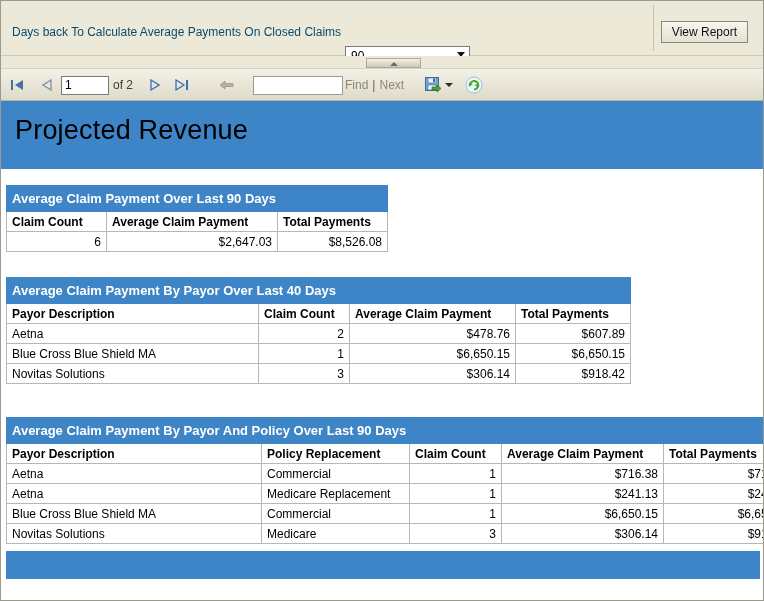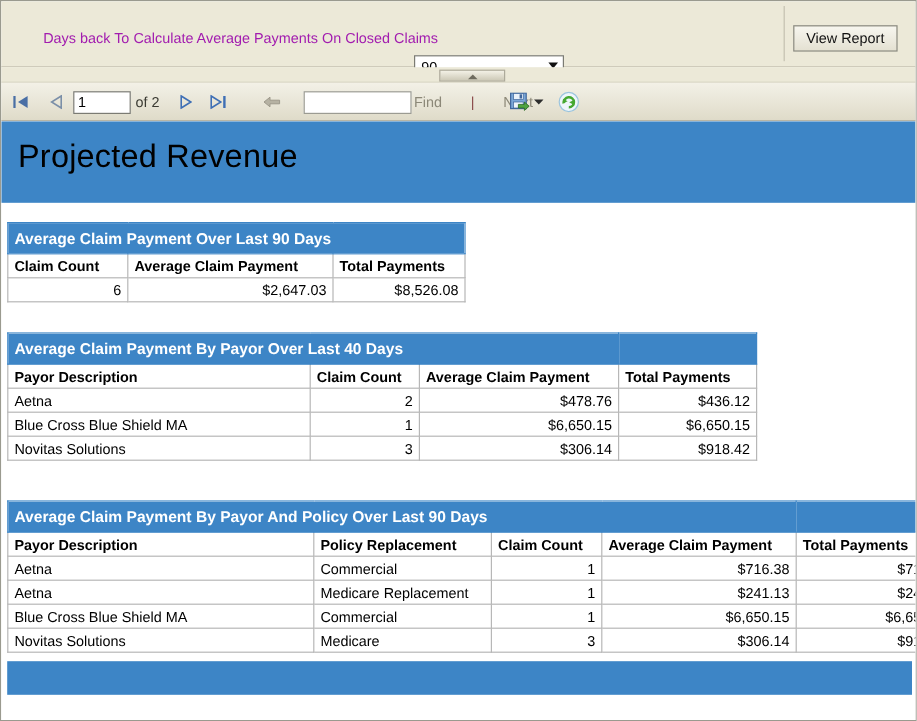--- a/index.html
+++ b/index.html
@@ -26,23 +26,22 @@
     height: 55px;
     background: #ece9d8;
     border-bottom: 1px solid #cfcbbb;
     box-sizing: border-box;
   }
   .param-label {
     position: absolute;
     left: 11px;
     top: 24px;
     font-size: 12px;
-    color: #a21caf;
+    color: #0c4a6e;
     white-space: nowrap;
-    margin-left: 24px;
   }
   .param-select {
     position: absolute;
     left: 344px;
     top: 21px;
     width: 125px;
     height: 20px;
     box-sizing: border-box;
     border: 1px solid #7b7b73;
     background: #ffffff;
@@ -289,21 +288,21 @@
     <div class="tb-item" style="left:214px;">
       <span class="nav-icon">
         <svg width="15" height="12" viewBox="0 0 15 12">
             <polygon points="1,6 6,2 6,4.5 14,4.5 14,7.5 6,7.5 6,10" fill="#b6b2a3" stroke="#9b9789" stroke-width="0.8"></polygon>
           </svg>
       </span>
     </div>
     <div class="tb-item" style="left:252px;">
       <input class="find-input" placeholder="" style="">
     </div>
-    <div class="tb-item" style="left:344px;gap:20px;">
+    <div class="tb-item" style="left:344px;">
       <span class="find-link">Find</span>
       <span class="pipe">|</span>
       <span class="next-link">Next</span>
     </div>
     <div class="tb-item" style="left:422px;">
       <span class="nav-icon" style="width:20px;">
         <svg width="17" height="16" viewBox="0 0 17 16">
           <rect x="0.5" y="0.5" width="13" height="13" fill="#7ba7d7" stroke="#41679c"></rect>
           <rect x="3" y="1" width="8" height="5" fill="#e9f1fa" stroke="#41679c" stroke-width="0.6"></rect>
           <rect x="8" y="1.6" width="2" height="3.5" fill="#41679c"></rect>
@@ -375,21 +374,21 @@
           <tr class="col-hdr">
             <td>Payor Description</td>
             <td>Claim Count</td>
             <td>Average Claim Payment</td>
             <td>Total Payments</td>
           </tr>
           <tr>
             <td>Aetna</td>
             <td class="num">2</td>
             <td class="num">$478.76</td>
-            <td class="num">$436.12</td>
+            <td class="num">$607.89</td>
           </tr>
           <tr>
             <td>Blue Cross Blue Shield MA</td>
             <td class="num">1</td>
             <td class="num">$6,650.15</td>
             <td class="num">$6,650.15</td>
           </tr>
           <tr>
             <td>Novitas Solutions</td>
             <td class="num">3</td>

